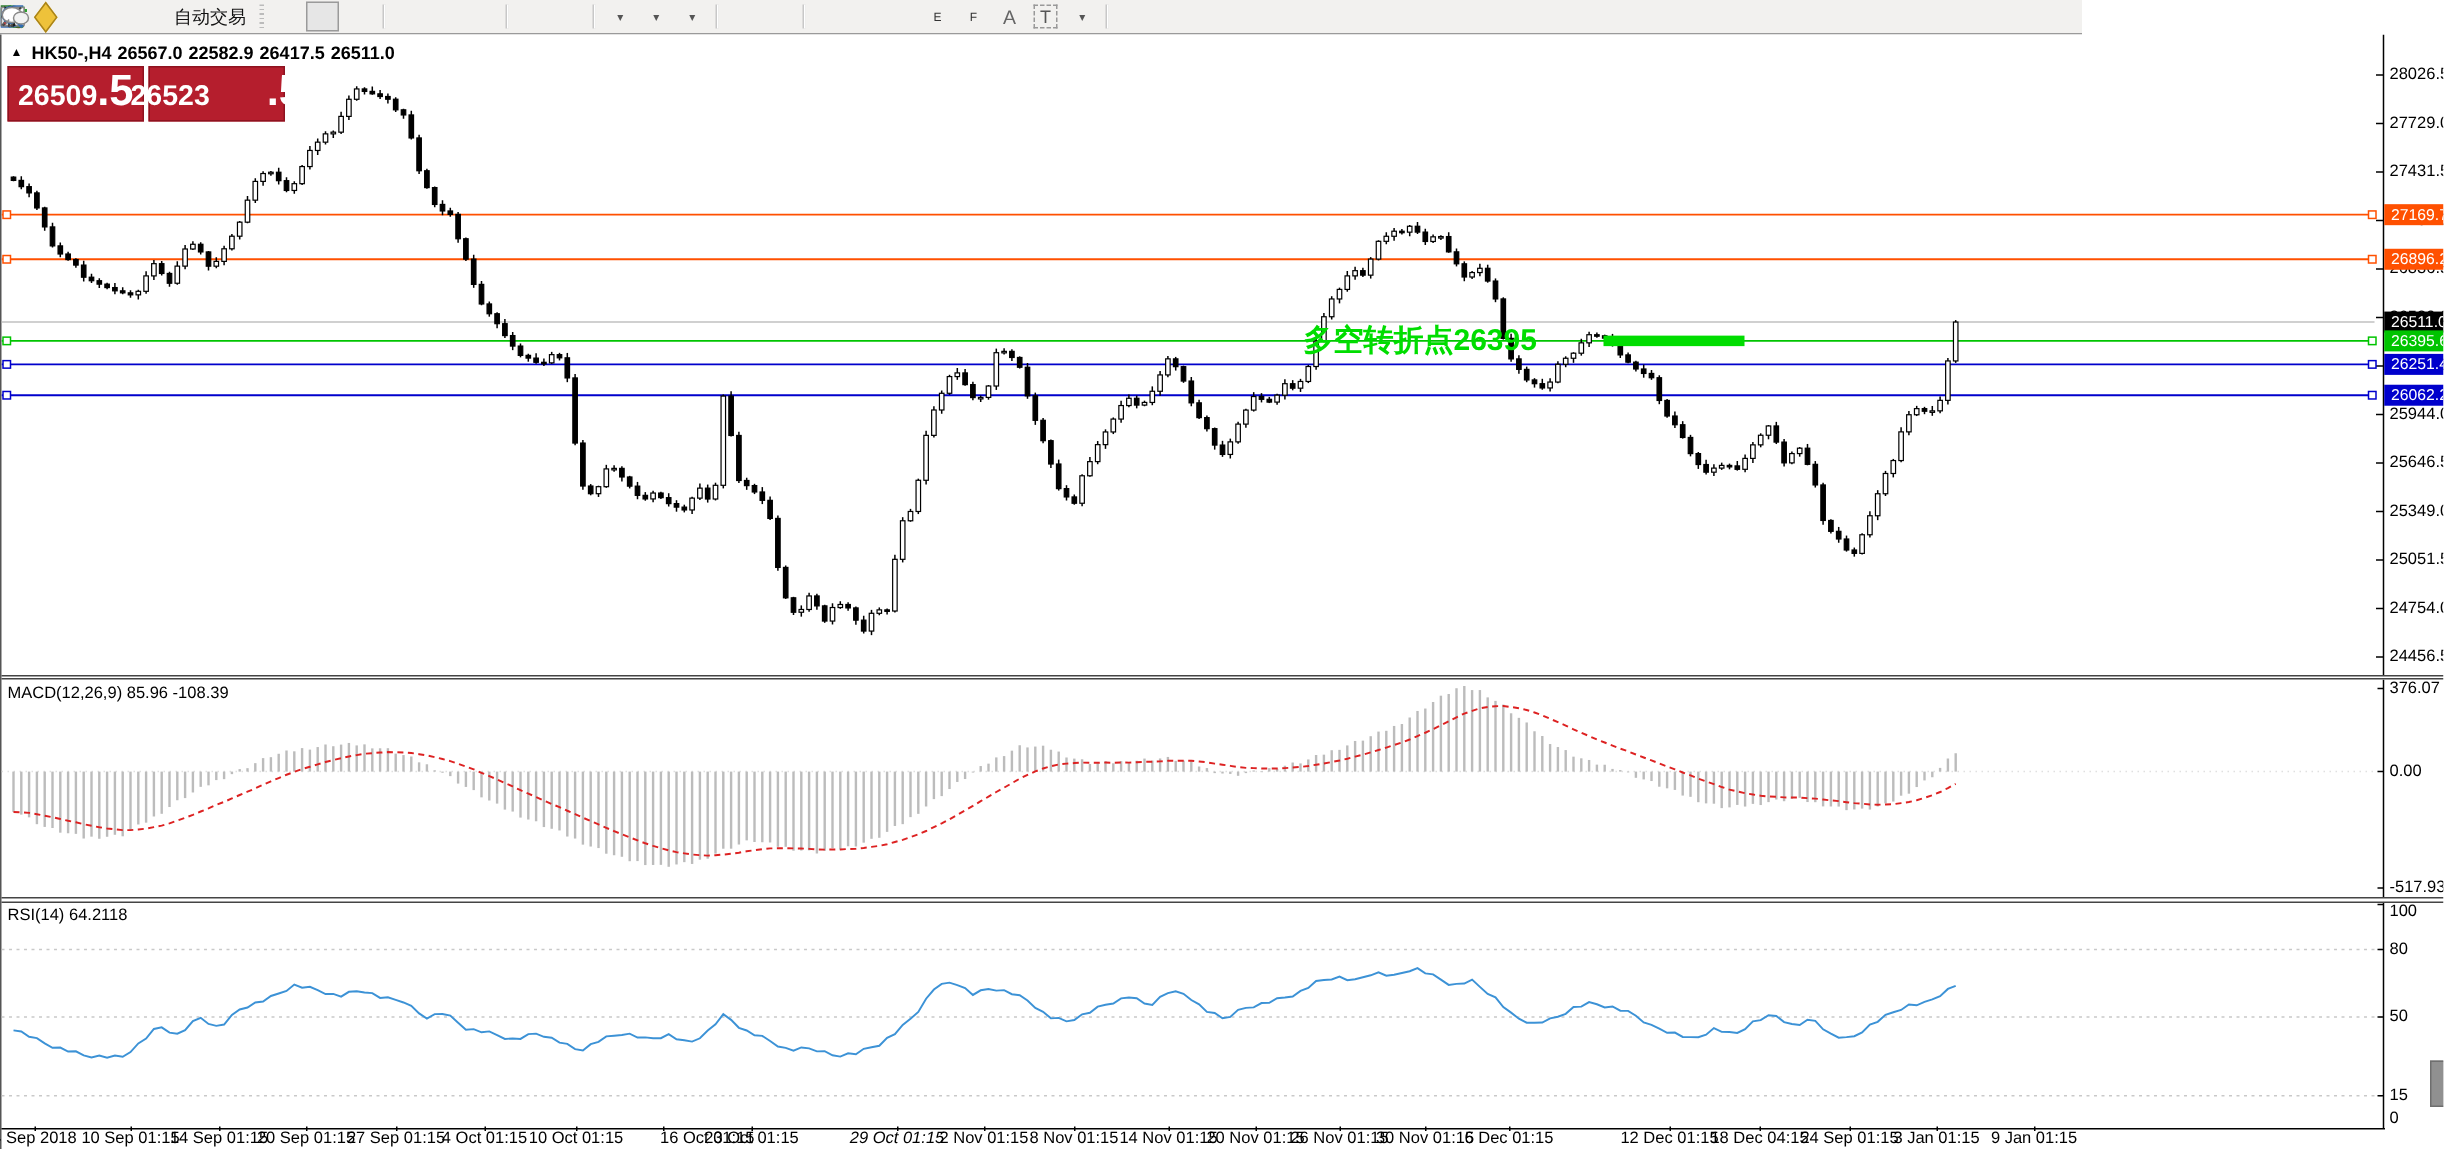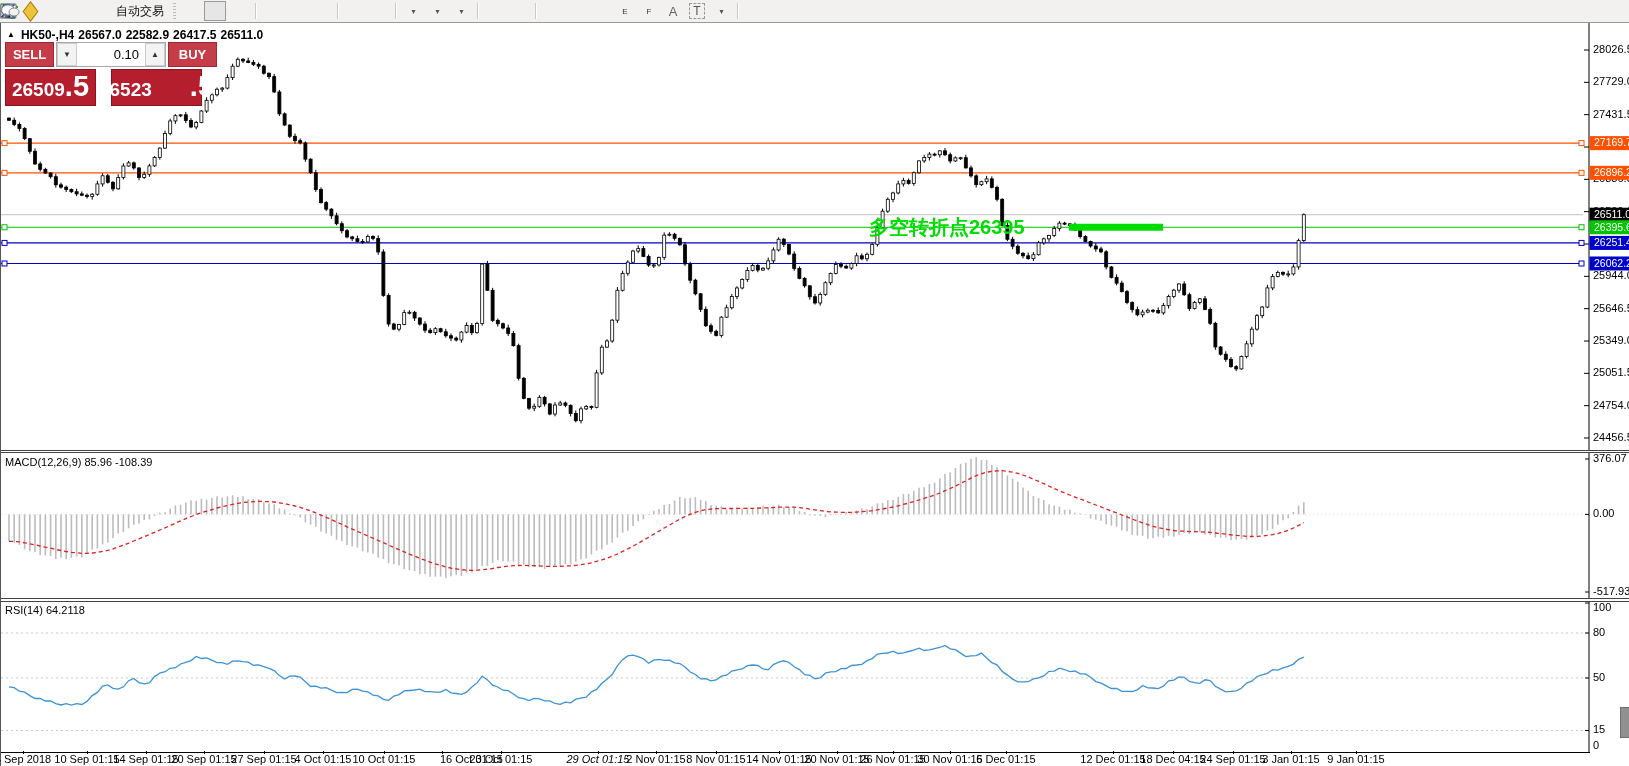--- a/index.html
+++ b/index.html
@@ -1,19 +1,19 @@
 <!DOCTYPE html>
 <html><head>
 <meta charset="utf-8">
 <style>
   html,body{margin:0;padding:0;background:#fff;}
   body{font-family:"Liberation Sans",sans-serif;-webkit-font-smoothing:none;}
   #screen{position:relative;width:1629px;height:766px;overflow:hidden;background:#fff;}
   
-  #toolbar{position:absolute;left:0;top:0;width:1629px;height:22px;background:#f2f1ef;
+  #toolbar{position:absolute;left:0;top:0;width:1388px;height:22px;background:#f2f1ef;
     display:flex;align-items:center;border-bottom:1px solid #9a9a9a;font-size:11px;color:#222;}
   .tbtn{height:20px;min-width:22px;display:flex;align-items:center;justify-content:center;
     margin:0 1px;border:1px solid transparent;box-sizing:border-box;}
   .tbtn.active{background:#e6e6e6;border:1px solid #9a9a9a;}
   .tsep{width:1px;height:16px;background:#c8c8c8;margin:0 4px;border-right:1px solid #fff;}
   .grip{width:3px;height:16px;margin:0 3px;background:repeating-linear-gradient(#bbb 0 1px,#f2f1ef 1px 3px);}
   .dd{font-size:8px;color:#555;margin-left:1px;}
   .tf{width:27px;height:18px;display:flex;align-items:center;justify-content:center;font-size:11px;color:#333;
       border:1px solid transparent;margin:0;}
   .tf.active{background:#e3e3e3;border:1px solid #8f8f8f;}
@@ -29,21 +29,21 @@
   
   #ocp{position:absolute;left:4px;top:19px;width:212px;}
   .ocp-row1{display:flex;height:25px;}
   .redbtn{width:51px;height:25px;background:#c43d49;color:#fff;font-size:13px;font-weight:bold;
      display:flex;align-items:center;justify-content:center;border:1px solid #9d2733;box-sizing:border-box;}
   .spin{display:flex;height:25px;margin:0 2px;border:1px solid #aaa;background:#fff;box-sizing:border-box;}
   .spin .arr{width:20px;display:flex;align-items:center;justify-content:center;font-size:8px;color:#333;background:#f3f3f3;border:1px solid #ccc;box-sizing:border-box;}
   .spin .val{width:62px;display:flex;align-items:center;justify-content:flex-end;padding-right:6px;font-size:13px;color:#000;}
   .ocp-row2{display:flex;margin-top:2px;}
   .bigbox{width:91px;height:37px;background:#b51e2d;color:#fff;display:flex;align-items:baseline;justify-content:center;border:1px solid #8e1220;box-sizing:border-box;}
-  .bigbox + .bigbox{margin-left:15px;gap:38px;}
+  .bigbox + .bigbox{margin-left:3px;gap:38px;}
   .bigbox .int{font-size:19px;font-weight:bold;line-height:37px;}
   .bigbox .dec{font-size:29px;font-weight:bold;}
   
   #taxis{position:absolute;left:0;top:729px;width:1629px;height:14px;font-size:11px;color:#000;}
   #taxis .tl{position:absolute;top:1px;width:90px;text-align:center;}
   #taxis .tick{position:absolute;top:-1px;width:1px;height:3px;background:#000;}
   #thumb{position:absolute;left:1619px;top:684px;width:10px;height:31px;background:#909090;border:1px solid #6e6e6e;box-sizing:border-box;}
   .ic{display:block;}
 </style>
 </head>
@@ -1081,29 +1081,20 @@
   <div class="hline" style="top:427px;"></div>
   <div class="hline" style="top:429px;"></div>
   <div class="hline" style="top:575px;"></div>
   <div class="hline" style="top:578px;"></div>
 
   <div id="hdr">
     <span class="tri">▲</span><span>HK50-,H4</span><span>26567.0</span><span>22582.9</span><span>26417.5</span><span>26511.0</span>
   </div>
 
   <div id="ocp">
-    <div class="ocp-row1">
-      <div class="redbtn">SELL</div>
-      <div class="spin">
-        <div class="arr">▼</div>
-        <div class="val">0.10</div>
-        <div class="arr">▲</div>
-      </div>
-      <div class="redbtn">BUY</div>
-    </div>
     <div class="ocp-row2">
       <div class="bigbox">
             <span class="int">26509</span>
             <span class="dec">.5</span>
           </div>
       <div class="bigbox">
             <span class="int">26523</span>
             <span class="dec">.5</span>
           </div>
     </div>

